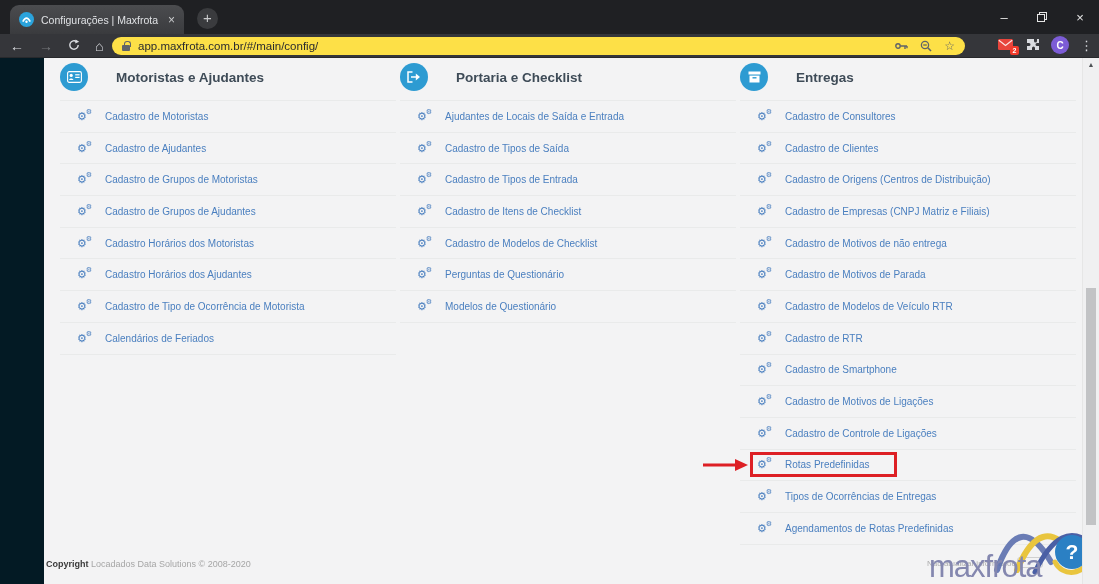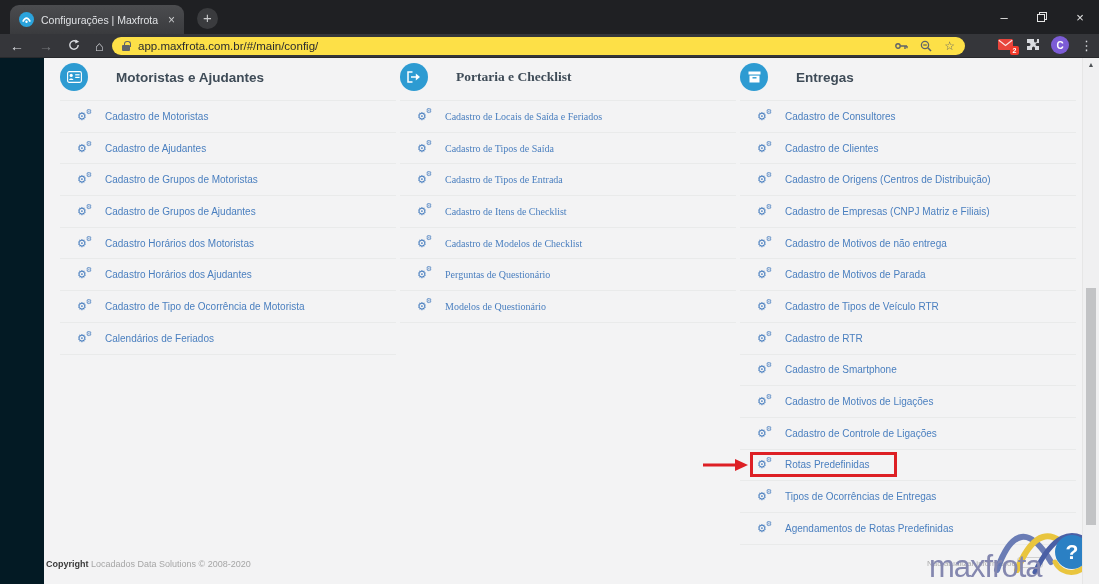--- a/index.html
+++ b/index.html
@@ -205,36 +205,36 @@
         </div>
         <div class="item">
           <span class="item-inner">
             <span class="cogs"></span>
             <span class="item-label">Calendários de Feriados</span>
           </span>
         </div>
       </div>
   </div>
 
-  <div class="col" id="col1" style="left:400px;font-family:Liberation Serif, serif;">
+  <div class="col" id="col1" style="left:400px;">
     <div class="col-header">
       <span class="circle-icon">
           <svg width="14" height="12" viewBox="0 0 14 12">
             <path d="M5.5 1 H1 V11 H5.5" fill="none" stroke="#fff" stroke-width="1.5"></path>
             <line x1="4" y1="6" x2="9.5" y2="6" stroke="#fff" stroke-width="1.5"></line>
             <path d="M8.8 2.6 L13 6 L8.8 9.4 Z" fill="#fff"></path>
           </svg>
         </span>
       <span class="col-title">Portaria e Checklist</span>
     </div>
     <div class="items">
         <div class="item">
           <span class="item-inner">
             <span class="cogs"></span>
-            <span class="item-label">Cadastro de Locais de Saída e Feriados</span>
+            <span class="item-label">Ajudantes de Locais de Saída e Entrada</span>
           </span>
         </div>
         <div class="item">
           <span class="item-inner">
             <span class="cogs"></span>
             <span class="item-label">Cadastro de Tipos de Saída</span>
           </span>
         </div>
         <div class="item">
           <span class="item-inner">
@@ -313,21 +313,21 @@
         </div>
         <div class="item">
           <span class="item-inner">
             <span class="cogs"></span>
             <span class="item-label">Cadastro de Motivos de Parada</span>
           </span>
         </div>
         <div class="item">
           <span class="item-inner">
             <span class="cogs"></span>
-            <span class="item-label">Cadastro de Tipos de Veículo RTR</span>
+            <span class="item-label">Cadastro de Modelos de Veículo RTR</span>
           </span>
         </div>
         <div class="item">
           <span class="item-inner">
             <span class="cogs"></span>
             <span class="item-label">Cadastro de RTR</span>
           </span>
         </div>
         <div class="item">
           <span class="item-inner">

